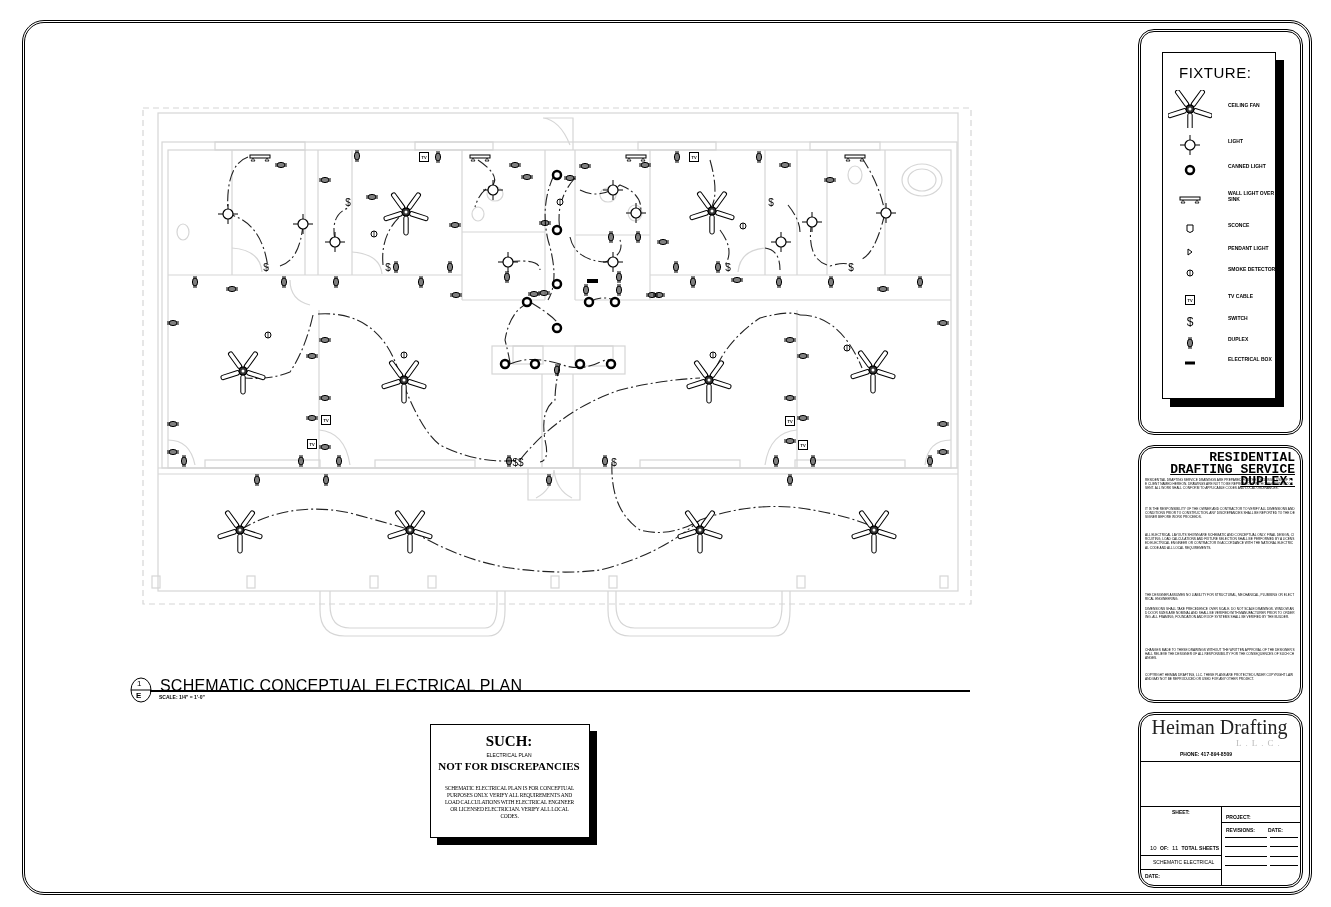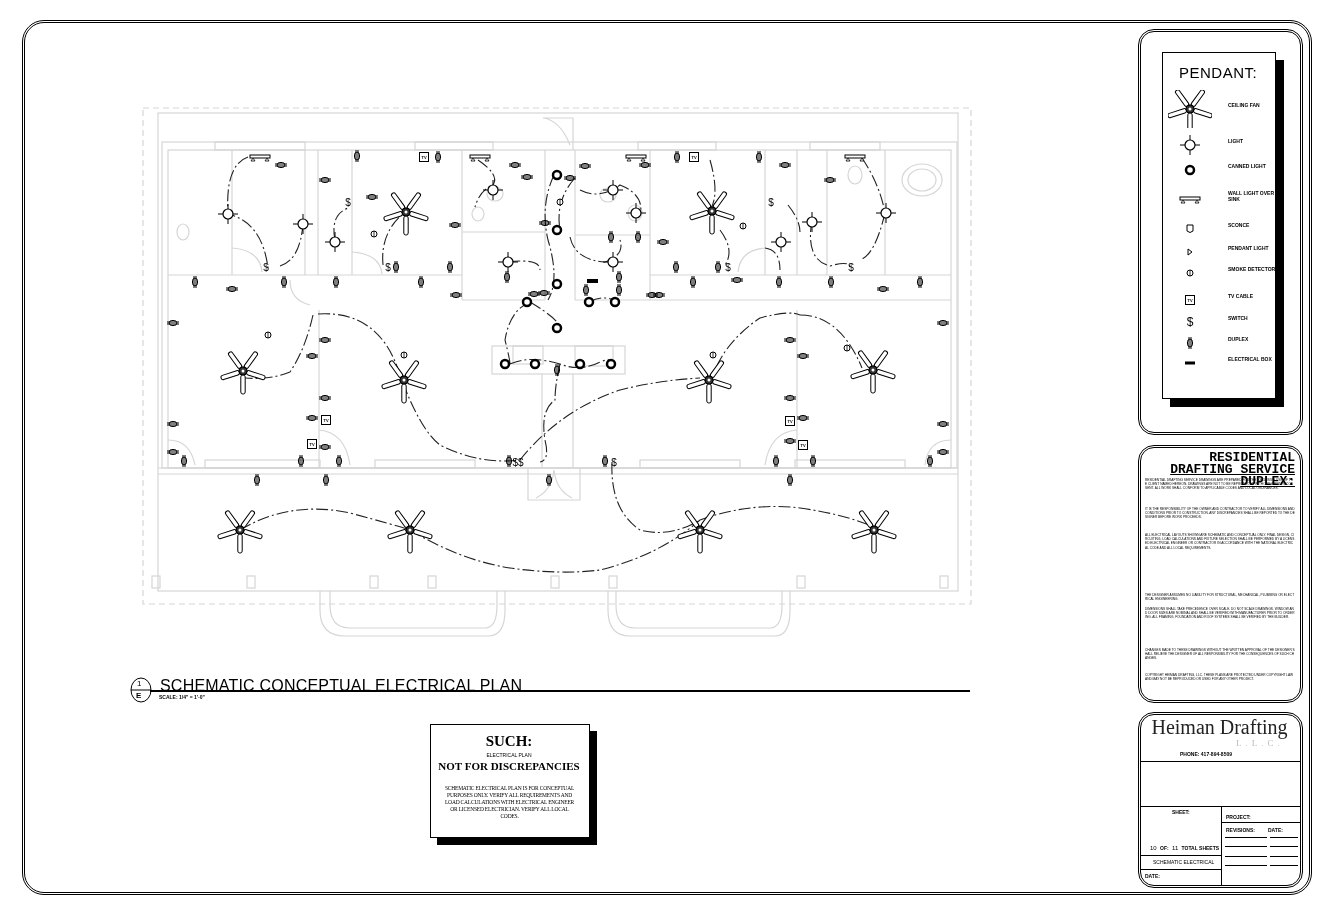--- a/index.html
+++ b/index.html
@@ -365,21 +365,21 @@
 <div id="plan-scale" class="abs">SCALE: 1/4" = 1'-0"</div>
 
 <div id="notes-card" class="abs"></div>
 <div id="notes-card-h" class="abs">SUCH:</div>
 <div id="notes-card-sub" class="abs">ELECTRICAL PLAN</div>
 <div id="notes-card-nfc" class="abs">NOT FOR DISCREPANCIES</div>
 <div id="notes-card-body" class="abs">SCHEMATIC ELECTRICAL PLAN IS FOR CONCEPTUAL PURPOSES ONLY. VERIFY ALL REQUIREMENTS AND LOAD CALCULATIONS WITH ELECTRICAL ENGINEER OR LICENSED ELECTRICIAN. VERIFY ALL LOCAL CODES.</div>
 
 <div id="legend-panel" class="abs panel"></div>
 <div id="legend-box" class="abs"></div>
-<div id="legend-title" class="abs">PENDANT:</div>
+<div id="legend-title" class="abs">FIXTURE:</div>
 
 <div class="legend-row" style="top:90px;height:38px;">
   <svg class="legend-sym" style="top:0;height:38px;width:44px;left:6px;" viewBox="-22 -19 44 38">
       <use href="#fan"></use>
     </svg>
   <span class="legend-lbl" style="top:12px;">CEILING FAN</span>
 </div>
 <div class="legend-row" style="top:134px;">
   <svg class="legend-sym" style="top:0;" viewBox="-16 -11 32 22">
       <use href="#light"></use>

